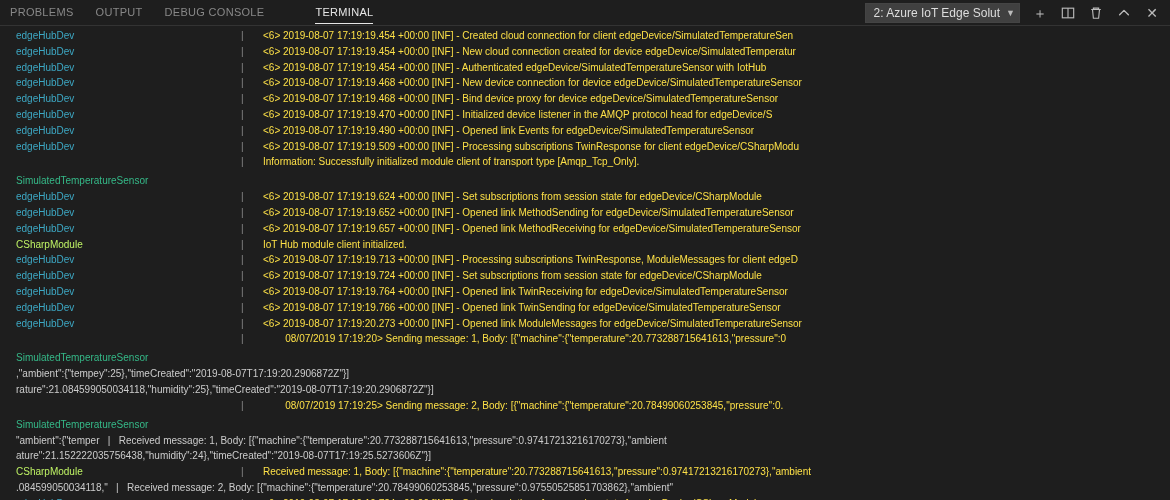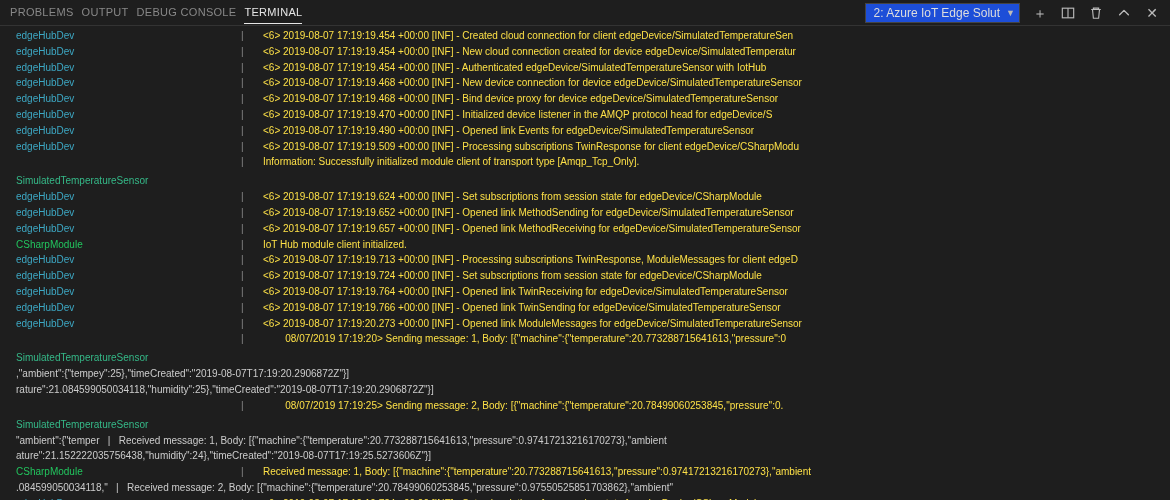--- a/index.html
+++ b/index.html
@@ -14,44 +14,45 @@
     display: flex;
     align-items: center;
     height: 26px;
     background: #1e1e1e;
     border-bottom: 1px solid #333;
     padding: 0 10px;
     user-select: none;
   }
   .tabs {
     display: flex;
-    gap: 8px;
+    gap: 22px;
     font-size: 11px;
     letter-spacing: 0.3px;
   }
   .tab {
     color: #888;
     cursor: pointer;
     padding: 5px 0;
     text-transform: uppercase;
   }
   .tab.active {
     color: #e6e6e6;
     border-bottom: 1px solid #e6e6e6;
+    margin-left: 29px;
   }
   .header-right {
     margin-left: auto;
     display: flex;
     align-items: center;
     gap: 12px;
   }
   .select-wrap {
     display: flex;
     align-items: center;
-    background: #1d4ed8;
+    background: #404040;
     border: 1px solid #444;
     font-size: 12px;
     color: #ddd;
     height: 20px;
     padding: 0 4px 0 8px;
   }
   .select-wrap .caret {
     font-size: 9px;
     margin-left: 6px;
     color: #bbb;
@@ -81,21 +82,21 @@
     display: inline-block;
     width: 225px;
     min-width: 225px;
     overflow: hidden;
   }
   .sep { color: #888; display:inline-block; width: 22px; }
   .msg { color: #fde047; }
   .wrap-line { color: #cccccc; }
   .c-cyan { color: #3da8c4; }
   .c-green { color: #35b988; margin-top: 19px; }
-  .c-yellow { color: #22c55e; }
+  .c-yellow { color: #bef264; }
 </style>
 </head>
 <body>
 
 <div class="panel-header">
   <div class="tabs">
     <div class="tab">PROBLEMS</div>
     <div class="tab">OUTPUT</div>
     <div class="tab">DEBUG CONSOLE</div>
     <div class="tab active">TERMINAL</div>

